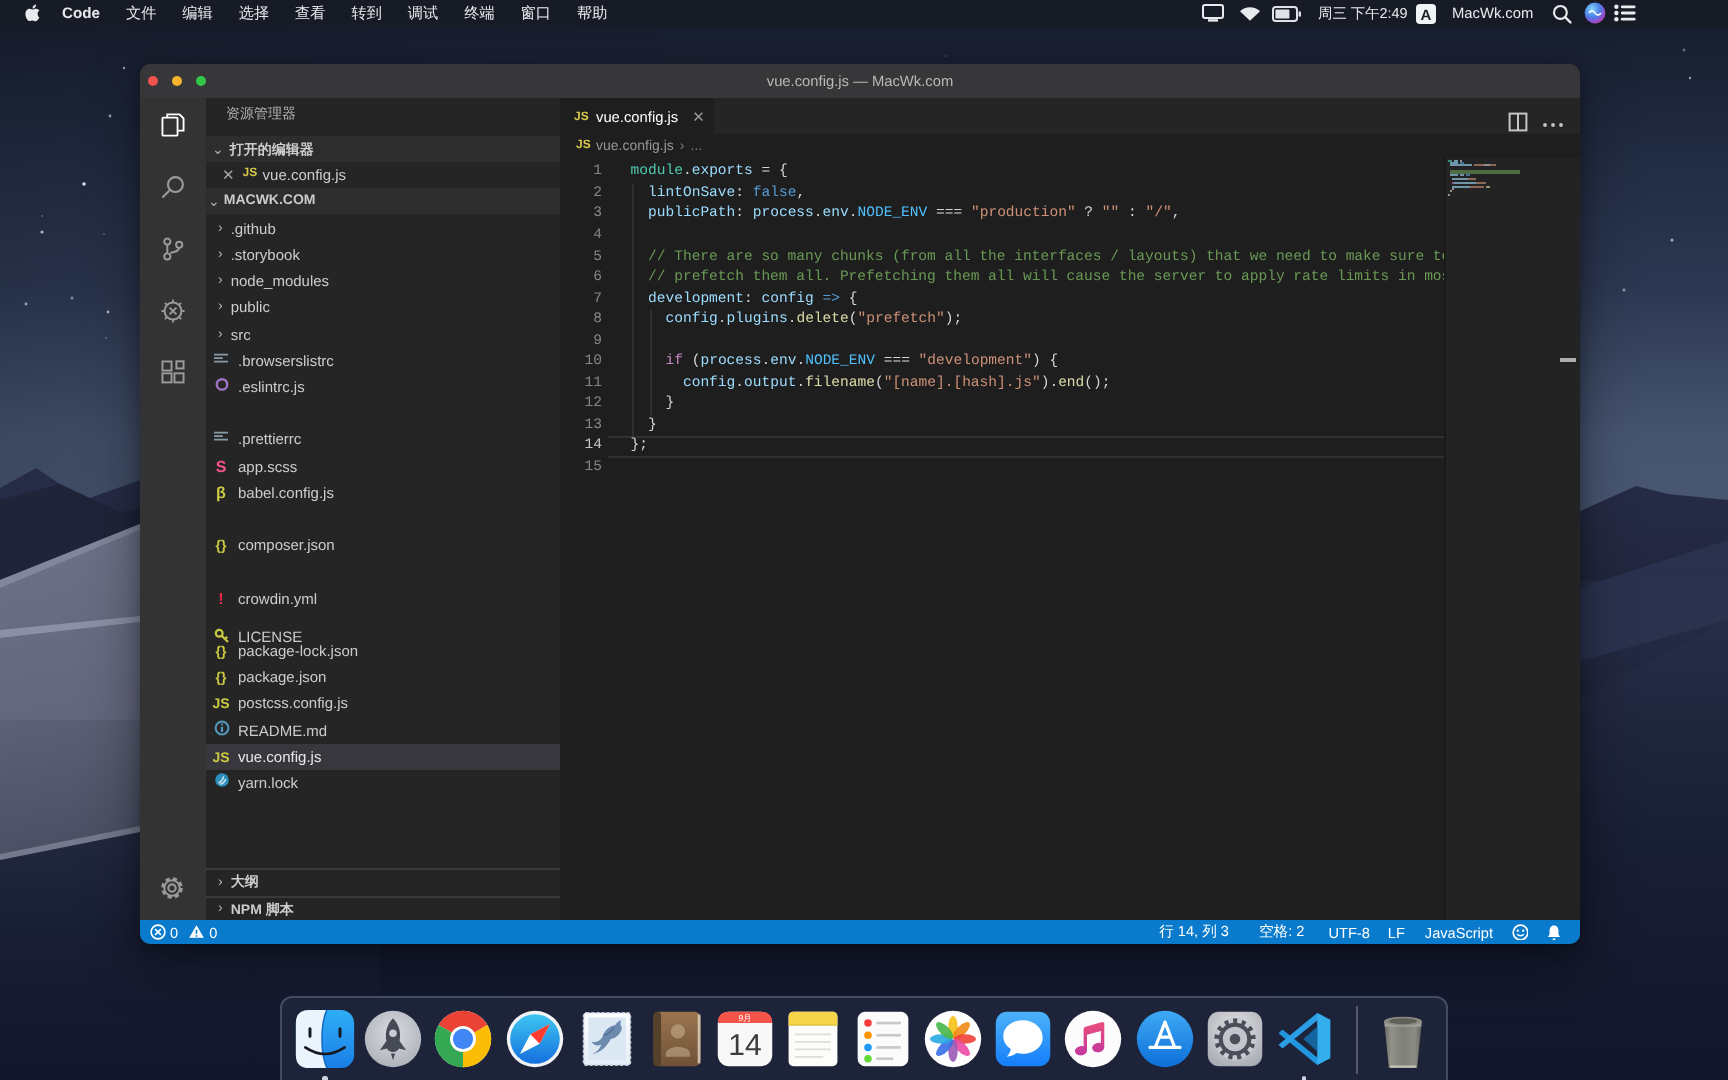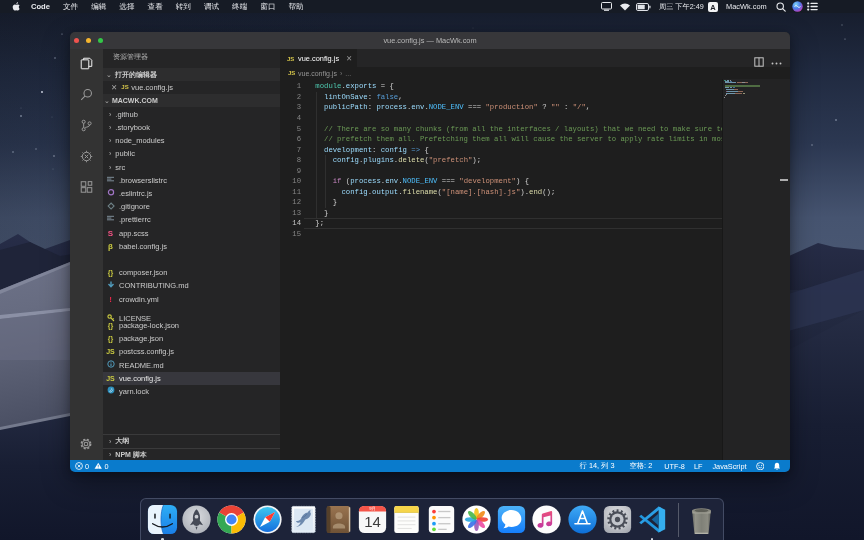--- a/index.html
+++ b/index.html
@@ -226,32 +226,26 @@
           <div class="srow " style="top:85.1px"><span class="chev" style="margin-left:6px;margin-right:4px">›</span>node_modules</div>
           <div class="srow " style="top:71.9px"><span class="chev" style="margin-left:6px;margin-right:4px">›</span>.storybook</div>
           <div class="srow " style="top:111.49999999999997px"><span class="chev" style="margin-left:6px;margin-right:4px">›</span>src</div>
           <div class="srow " style="top:98.29999999999998px"><span class="chev" style="margin-left:6px;margin-right:4px">›</span>public</div>
           <div class="srow " style="top:124.69999999999996px"><span style="width:3px"></span><span class="fico" style="width:9px;margin-right:4px"><svg width="7" height="7" viewBox="0 0 8 8">
                 <path d="M0,1.5h8M0,3.5h5M0,5.5h8" stroke="#8a9ba8" stroke-width="1"></path>
               </svg></span>.browserslistrc</div>
           <div class="srow " style="top:137.89999999999995px"><span style="width:3px"></span><span class="fico" style="width:9px;margin-right:4px"><svg width="8" height="8" viewBox="0 0 8 8">
                 <circle cx="4" cy="4.2" r="2.6" fill="none" stroke="#a074c4" stroke-width="1.2"></circle>
               </svg></span>.eslintrc.js</div>
-          <div class="srow " style="top:151.09999999999994px"><span style="width:3px"></span><span class="fico" style="width:9px;margin-right:4px"><svg width="8" height="8" viewBox="0 0 8 8">
-                <rect x="2" y="2" width="4.2" height="4.2" transform="rotate(45 4.1 4.1)" fill="none" stroke="#6d8086" stroke-width="1.1"></rect>
-              </svg></span>.gitignore</div>
           <div class="srow " style="top:164.29999999999993px"><span style="width:3px"></span><span class="fico" style="width:9px;margin-right:4px"><svg width="7" height="7" viewBox="0 0 8 8">
                 <path d="M0,1.5h8M0,3.5h5M0,5.5h8" stroke="#8a9ba8" stroke-width="1"></path>
               </svg></span>.prettierrc</div>
           <div class="srow " style="top:177.49999999999991px"><span style="width:3px"></span><span class="fico" style="width:9px;margin-right:4px"><span style="color:#f55385;font-weight:bold;font-size:8px">S</span></span>app.scss</div>
           <div class="srow " style="top:190.6999999999999px"><span style="width:3px"></span><span class="fico" style="width:9px;margin-right:4px"><span style="color:#cbcb41;font-weight:bold;font-size:8px">β</span></span>babel.config.js</div>
           <div class="srow " style="top:217.0999999999999px"><span style="width:3px"></span><span class="fico" style="width:9px;margin-right:4px"><span style="color:#cbcb41;font-weight:bold;font-size:7px">{}</span></span>composer.json</div>
-          <div class="srow " style="top:230.2999999999999px"><span style="width:3px"></span><span class="fico" style="width:9px;margin-right:4px"><svg width="8" height="8" viewBox="0 0 8 8">
-                <path d="M4,0.5 L4,5 M1.5,3 L4,5.8 L6.5,3" stroke="#519aba" stroke-width="1.4" fill="none"></path>
-              </svg></span>CONTRIBUTING.md</div>
           <div class="srow " style="top:243.4999999999999px"><span style="width:3px"></span><span class="fico" style="width:9px;margin-right:4px"><span style="color:#e8274b;font-weight:bold;font-size:8px">!</span></span>crowdin.yml</div>
           <div class="srow " style="top:263px"><span style="width:3px"></span><span class="fico" style="width:9px;margin-right:4px"><svg width="8" height="8" viewBox="0 0 8 8">
                 <circle cx="2.6" cy="2.6" r="1.7" fill="none" stroke="#cbcb41" stroke-width="1.1"></circle>
                 <path d="M3.8,3.8 L7,7 M5.5,5.5 L6.6,4.4" stroke="#cbcb41" stroke-width="1.1" fill="none"></path>
               </svg></span>LICENSE</div>
           <div class="srow " style="top:269.89999999999986px"><span style="width:3px"></span><span class="fico" style="width:9px;margin-right:4px"><span style="color:#cbcb41;font-weight:bold;font-size:7px">{}</span></span>package-lock.json</div>
           <div class="srow " style="top:283.09999999999985px"><span style="width:3px"></span><span class="fico" style="width:9px;margin-right:4px"><span style="color:#cbcb41;font-weight:bold;font-size:7px">{}</span></span>package.json</div>
           <div class="srow " style="top:296.29999999999984px"><span style="width:3px"></span><span class="fico" style="width:9px;margin-right:4px"><span style="color:#cbcb41;font-weight:bold;font-size:7px">JS</span></span>postcss.config.js</div>
           <div class="srow " style="top:309.49999999999983px"><span style="width:3px"></span><span class="fico" style="width:9px;margin-right:4px"><svg width="8" height="8" viewBox="0 0 8 8">
                 <circle cx="4" cy="4" r="3.2" fill="none" stroke="#519aba" stroke-width="1"></circle>

